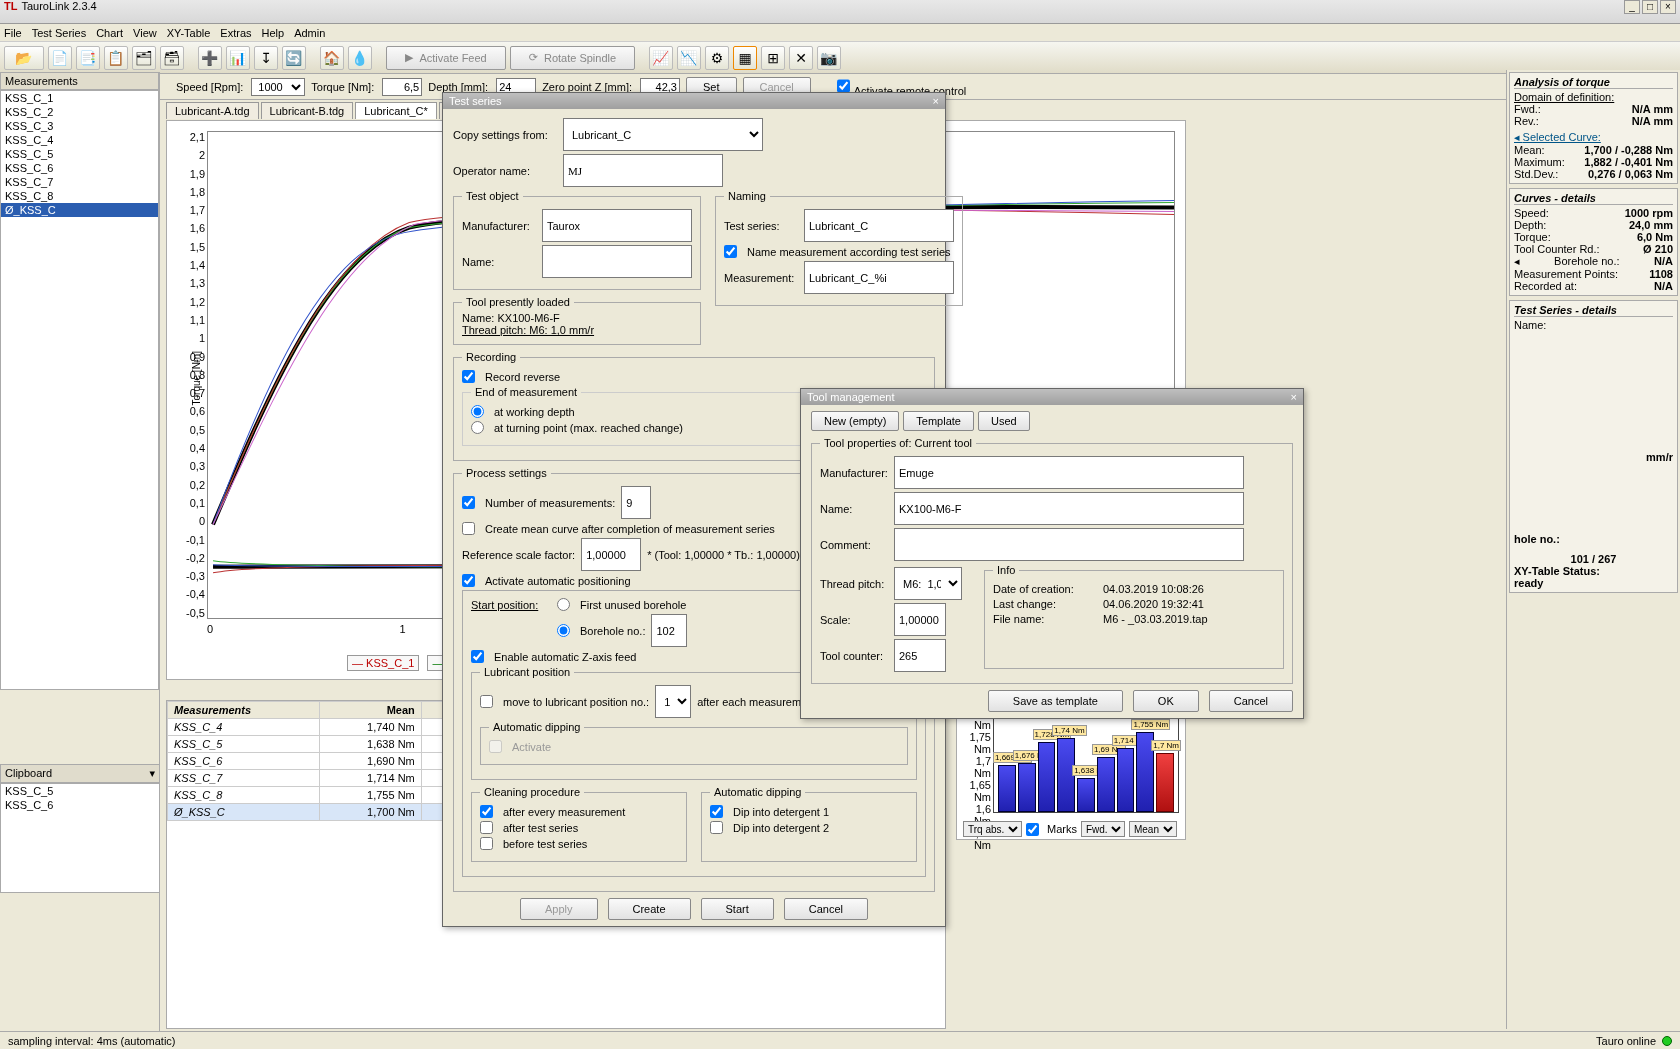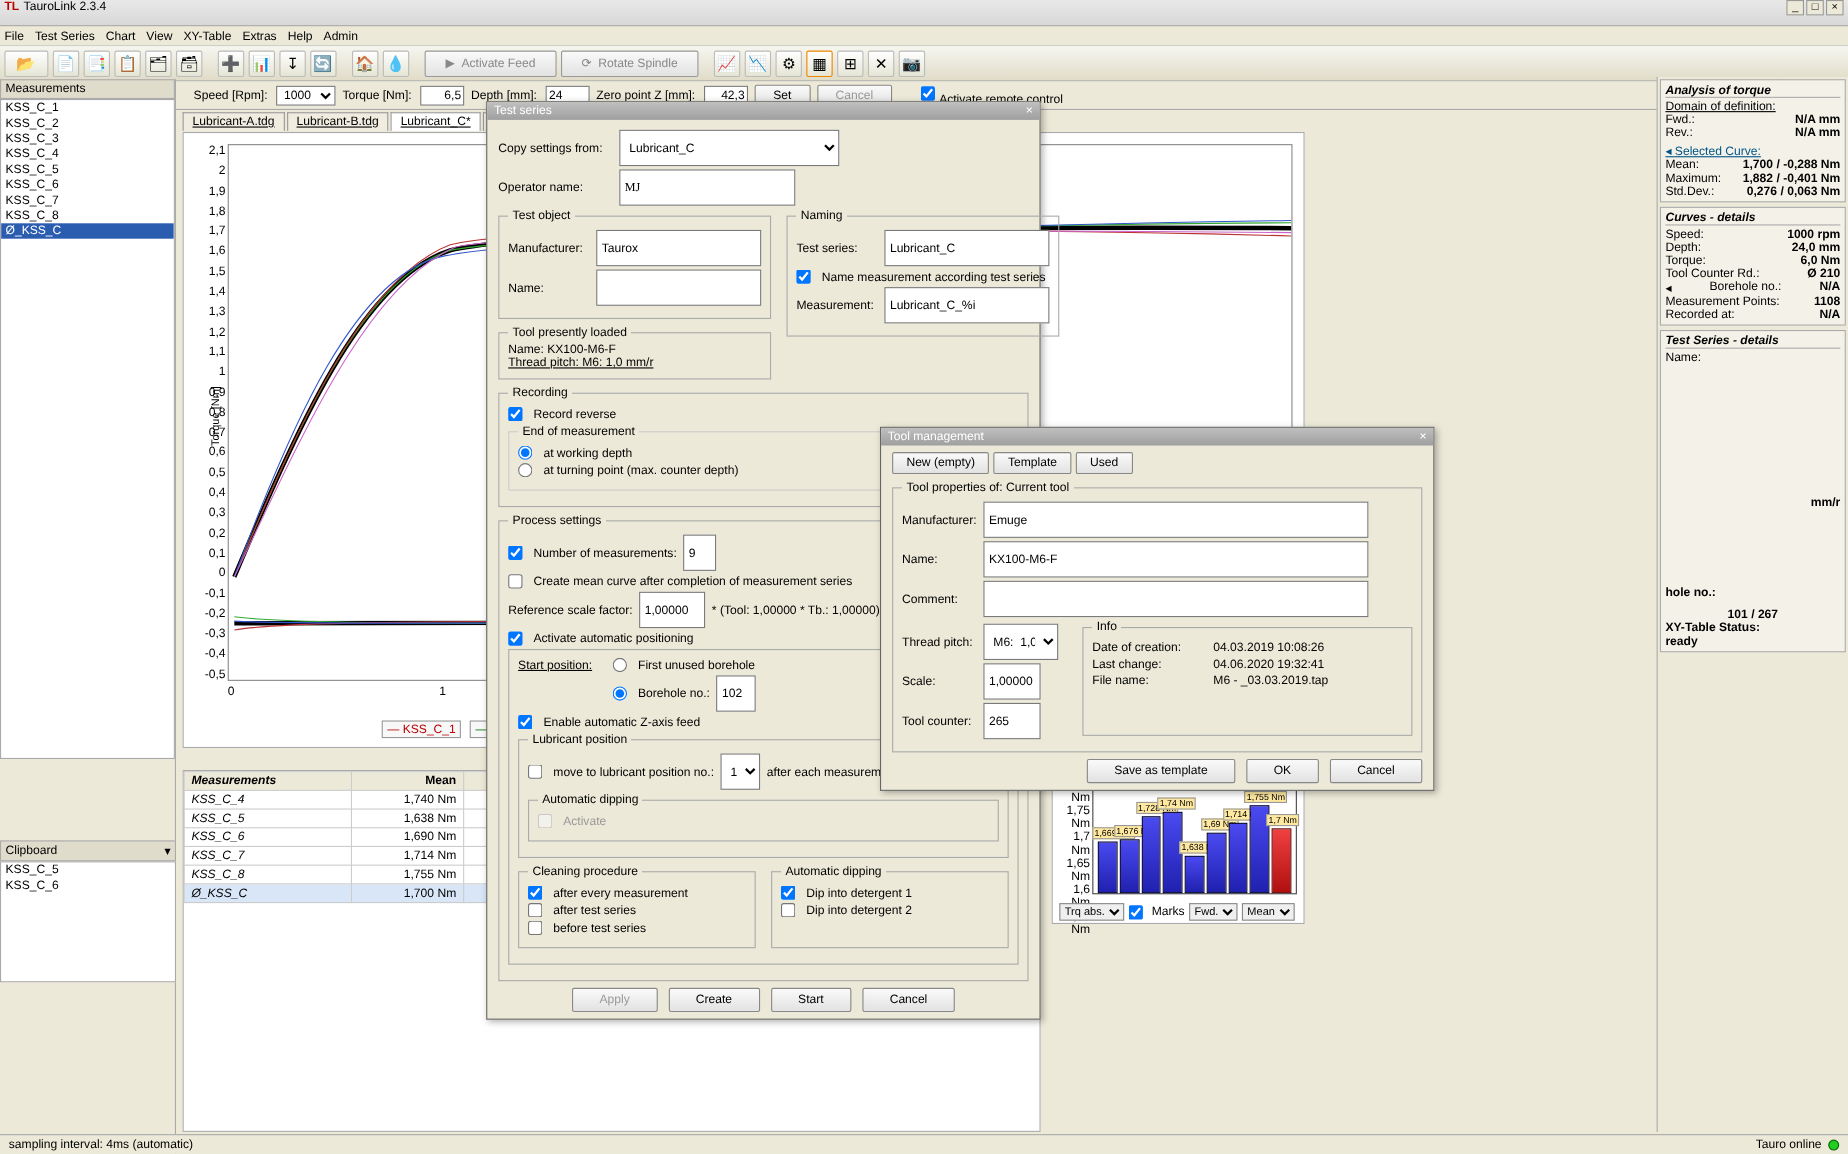--- a/index.html
+++ b/index.html
@@ -27,21 +27,21 @@
 .left-panel { position:absolute; left:0; top:72px; width:160px; bottom:0; background:#ece9d8; border-right:1px solid #aaa; }
 .panel-title { background:#e0dccc; border:1px solid #aaa; padding:2px 4px; font-size:11px; display:flex; justify-content:space-between; }
 .meas-list { background:#fff; border:1px solid #aaa; height:600px; overflow:auto; }
 .meas-list div { padding:1px 4px; }
 .meas-list .sel { background:#2a5db0; color:#fff; }
 .clip { position:absolute; bottom:156px; left:0; width:160px; }
 .clip-body { background:#fff; border:1px solid #aaa; height:110px; }
 .clip-body div { padding:1px 4px; }
 
 .tabs-row { position:absolute; left:166px; top:102px; display:flex; gap:2px; }
-.tab { border:1px solid #999; background:#f0ece0; padding:2px 8px; border-bottom:none;text-decoration:underline; }
+.tab { border:1px solid #999; background:#f0ece0; padding:2px 8px; border-bottom:none; }
 .tab.active { background:#fff; }
 
 .chart-area { position:absolute; left:166px; top:120px; width:1020px; height:560px; background:#fff; border:1px solid #aaa; }
 .chart-inner { position:absolute; left:40px; top:10px; right:10px; bottom:60px; border:1px solid #888; }
 .ylab { position:absolute; left:2px; top:50%; transform:rotate(-90deg) translateX(50%); font-size:10px; }
 .yticks { position:absolute; left:18px; top:10px; bottom:60px; width:20px; display:flex; flex-direction:column; justify-content:space-between; text-align:right; font-size:9px; }
 .xticks { position:absolute; left:40px; right:10px; bottom:44px; display:flex; justify-content:space-between; font-size:9px; }
 .legend { position:absolute; left:180px; bottom:8px; display:flex; gap:8px; font-size:10px; }
 .legend span { border:1px solid #999; padding:1px 4px; background:#f8f8f8; }
 .legend .c::before { content:"— "; }
@@ -517,21 +517,21 @@
       <div class="hdr-row">
        <div class="hdr-col">
         <fieldset style="border:1px solid #ccc">
               <legend>End of measurement</legend>
           <div class="frow">
                 <input type="radio" checked="" style="">
                 <span>at working depth</span>
               </div>
           <div class="frow">
                 <input type="radio" style="">
-                <span>at turning point (max. counter depth)</span>
+                <span>at turning point (max. reached change)</span>
               </div>
         </fieldset>
        </div>
       </div>
     </fieldset>
     <fieldset>
         <legend>Process settings</legend>
       <div class="frow">
           <input type="checkbox" checked="" style="">
           <span>Number of measurements:</span>

